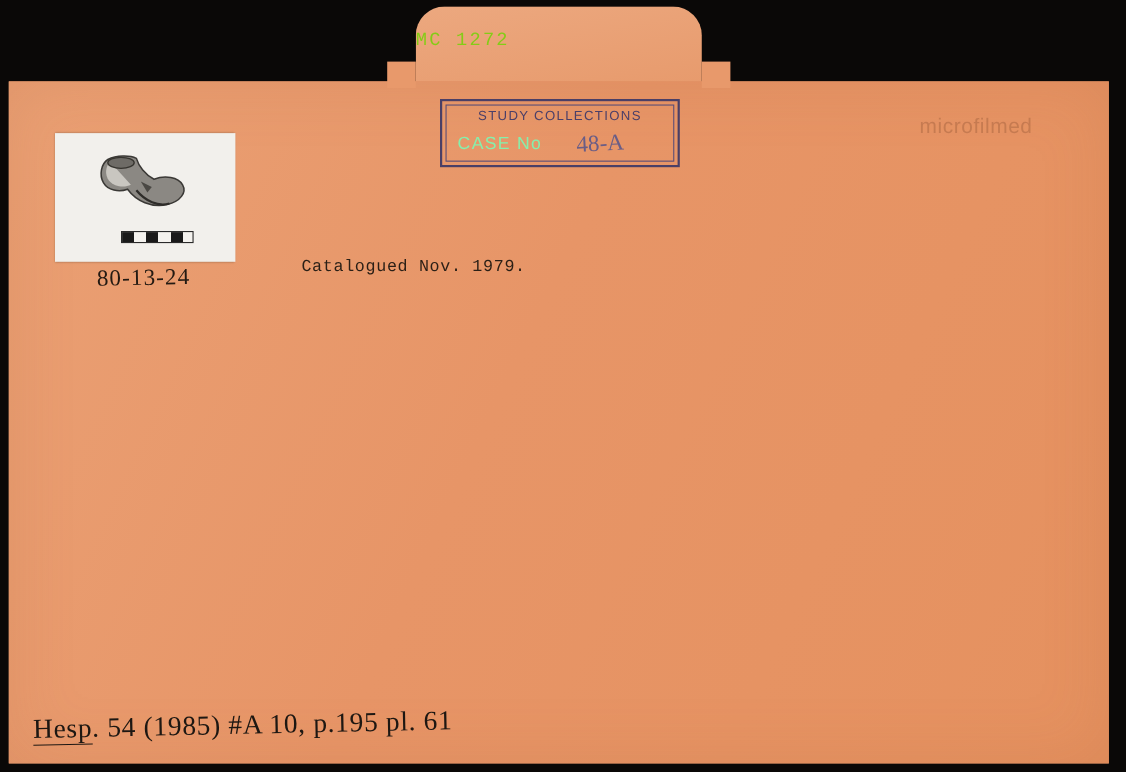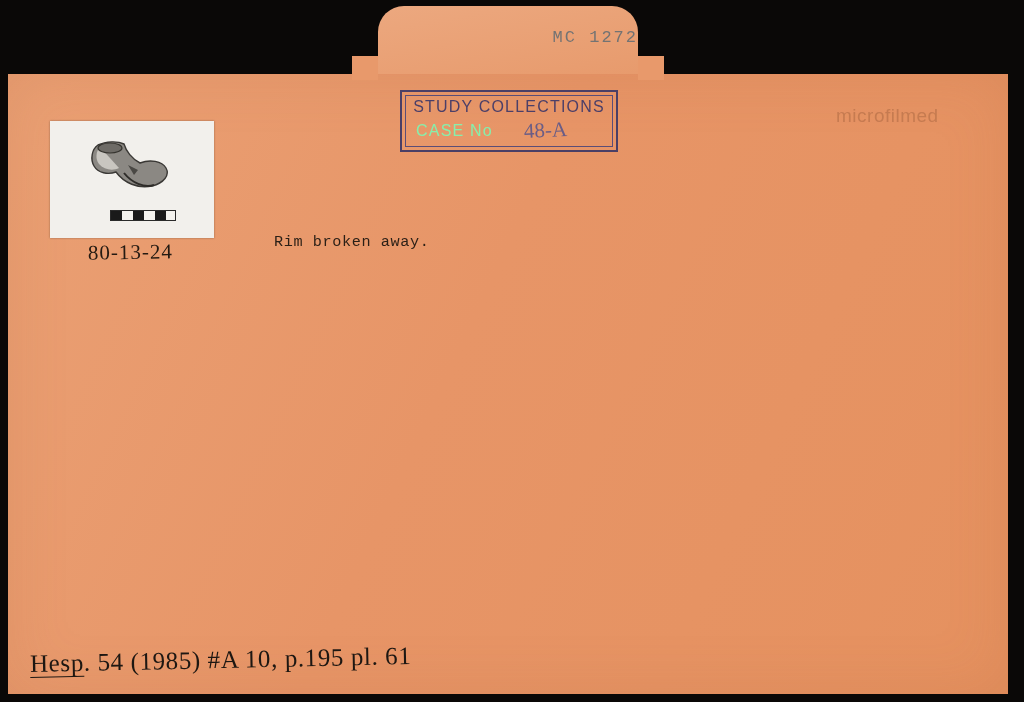--- a/index.html
+++ b/index.html
@@ -50,24 +50,24 @@
     background: #e8996b;
   }
   .tab-notch-left { left: 352px; }
   .tab-notch-right { left: 638px; }
 
   .tab-title {
     position: absolute;
     left: 378px;
     top: 28px;
     width: 260px;
-    text-align: right;
+    text-align: left;
     font-size: 17px;
     letter-spacing: 2px;
-    color: #737373;
+    color: #84cc16;
   }
 
   
   .stamp {
     position: absolute;
     left: 400px;
     top: 90px;
     width: 218px;
     height: 62px;
     border: 2px solid #4a3f66;
@@ -80,21 +80,21 @@
     right: 3px;
     bottom: 3px;
     border: 1px solid #5b4d77;
   }
   .stamp-line1 {
     position: absolute;
     left: 0; right: 0;
     top: 6px;
     text-align: center;
     font-family: "Liberation Sans", sans-serif;
-    font-size: 16px;
+    font-size: 12px;
     letter-spacing: 1.2px;
     color: #4b3f68;
   }
   .stamp-line2 {
     position: absolute;
     left: 14px;
     top: 30px;
     font-family: "Liberation Sans", sans-serif;
     font-size: 16px;
     letter-spacing: 1.2px;
@@ -219,21 +219,21 @@
       <path d="M20 8 C16 12 15 20 19 25 C24 31 33 32 39 29" fill="#c9c6c0" stroke="none"></path>
       <path d="M44 34 C52 44 64 49 74 46" fill="none" stroke="#2e2c29" stroke-width="2"></path>
       <ellipse cx="30" cy="9" rx="12" ry="5" fill="#6e6b66" stroke="#36342f" stroke-width="1.2"></ellipse>
       <path d="M48 26 L58 31 L54 36 Z" fill="#4a4844"></path>
     </svg>
     <div class="scale-bar"></div>
   </div>
   <div class="photo-caption">80-13-24</div>
 
   <div class="typed">
-    <div class="para">Rim broken away.</div>
+    <div class="para">Catalogued Nov. 1979.</div>
     
     
   </div>
 
   <div class="handwriting">
     <span class="underline">Hesp</span><span>. 54 (1985) #A 10, p.195 pl. 61</span>
   </div>
 
 </div>
 

